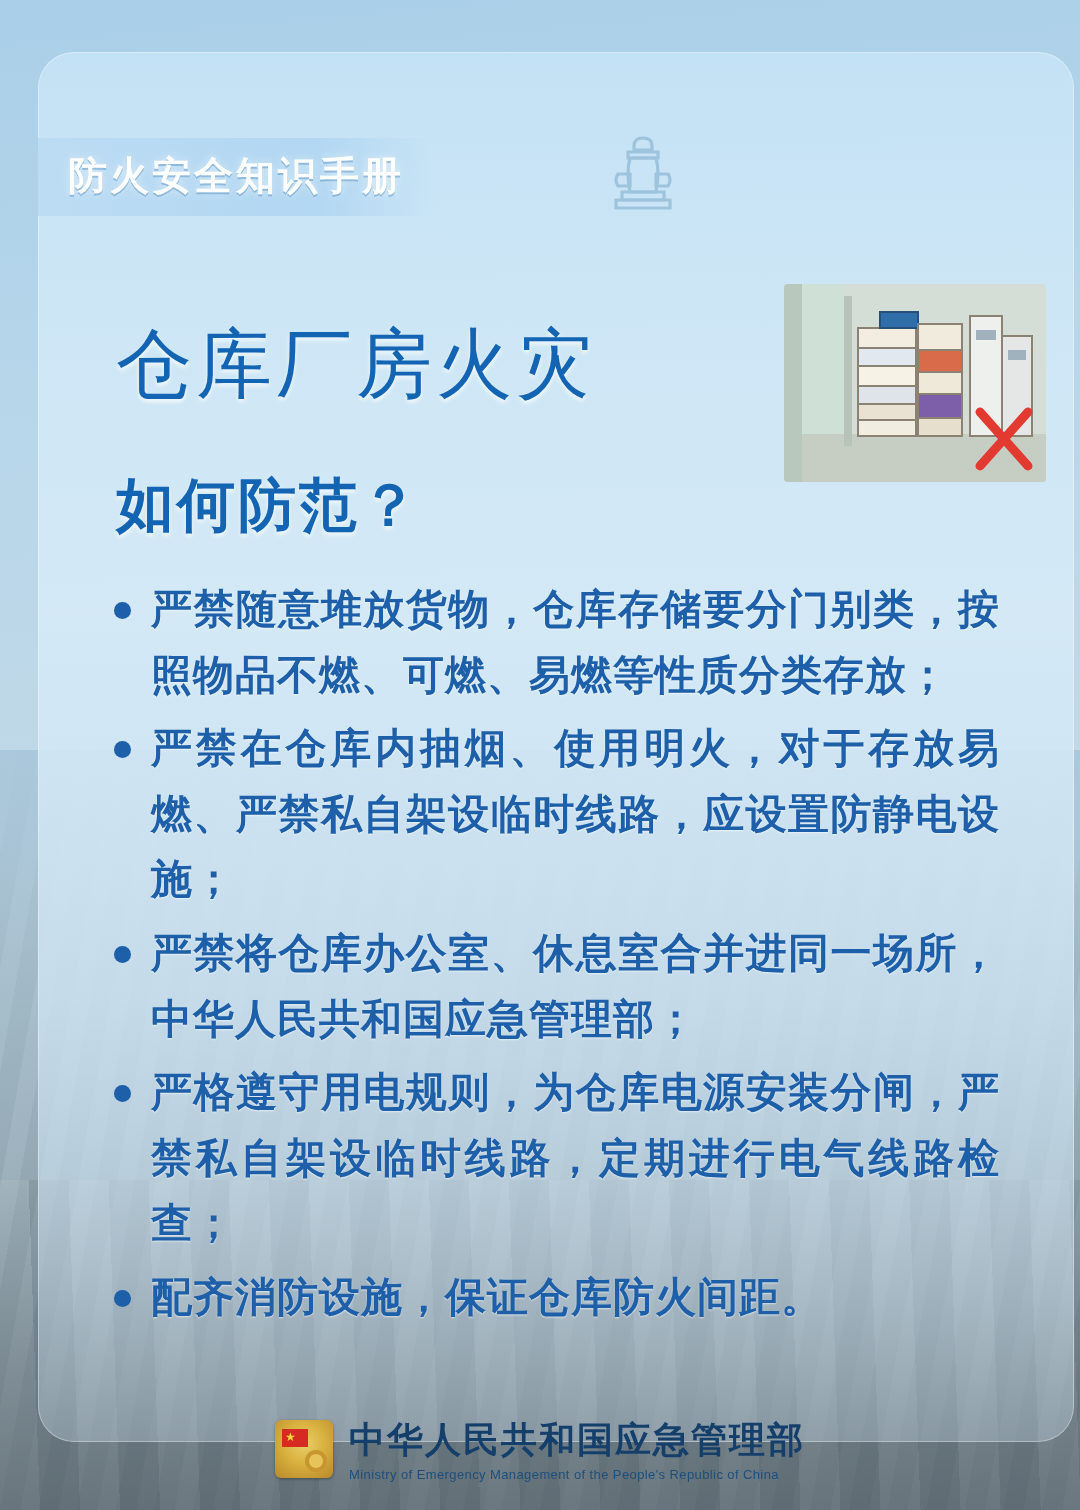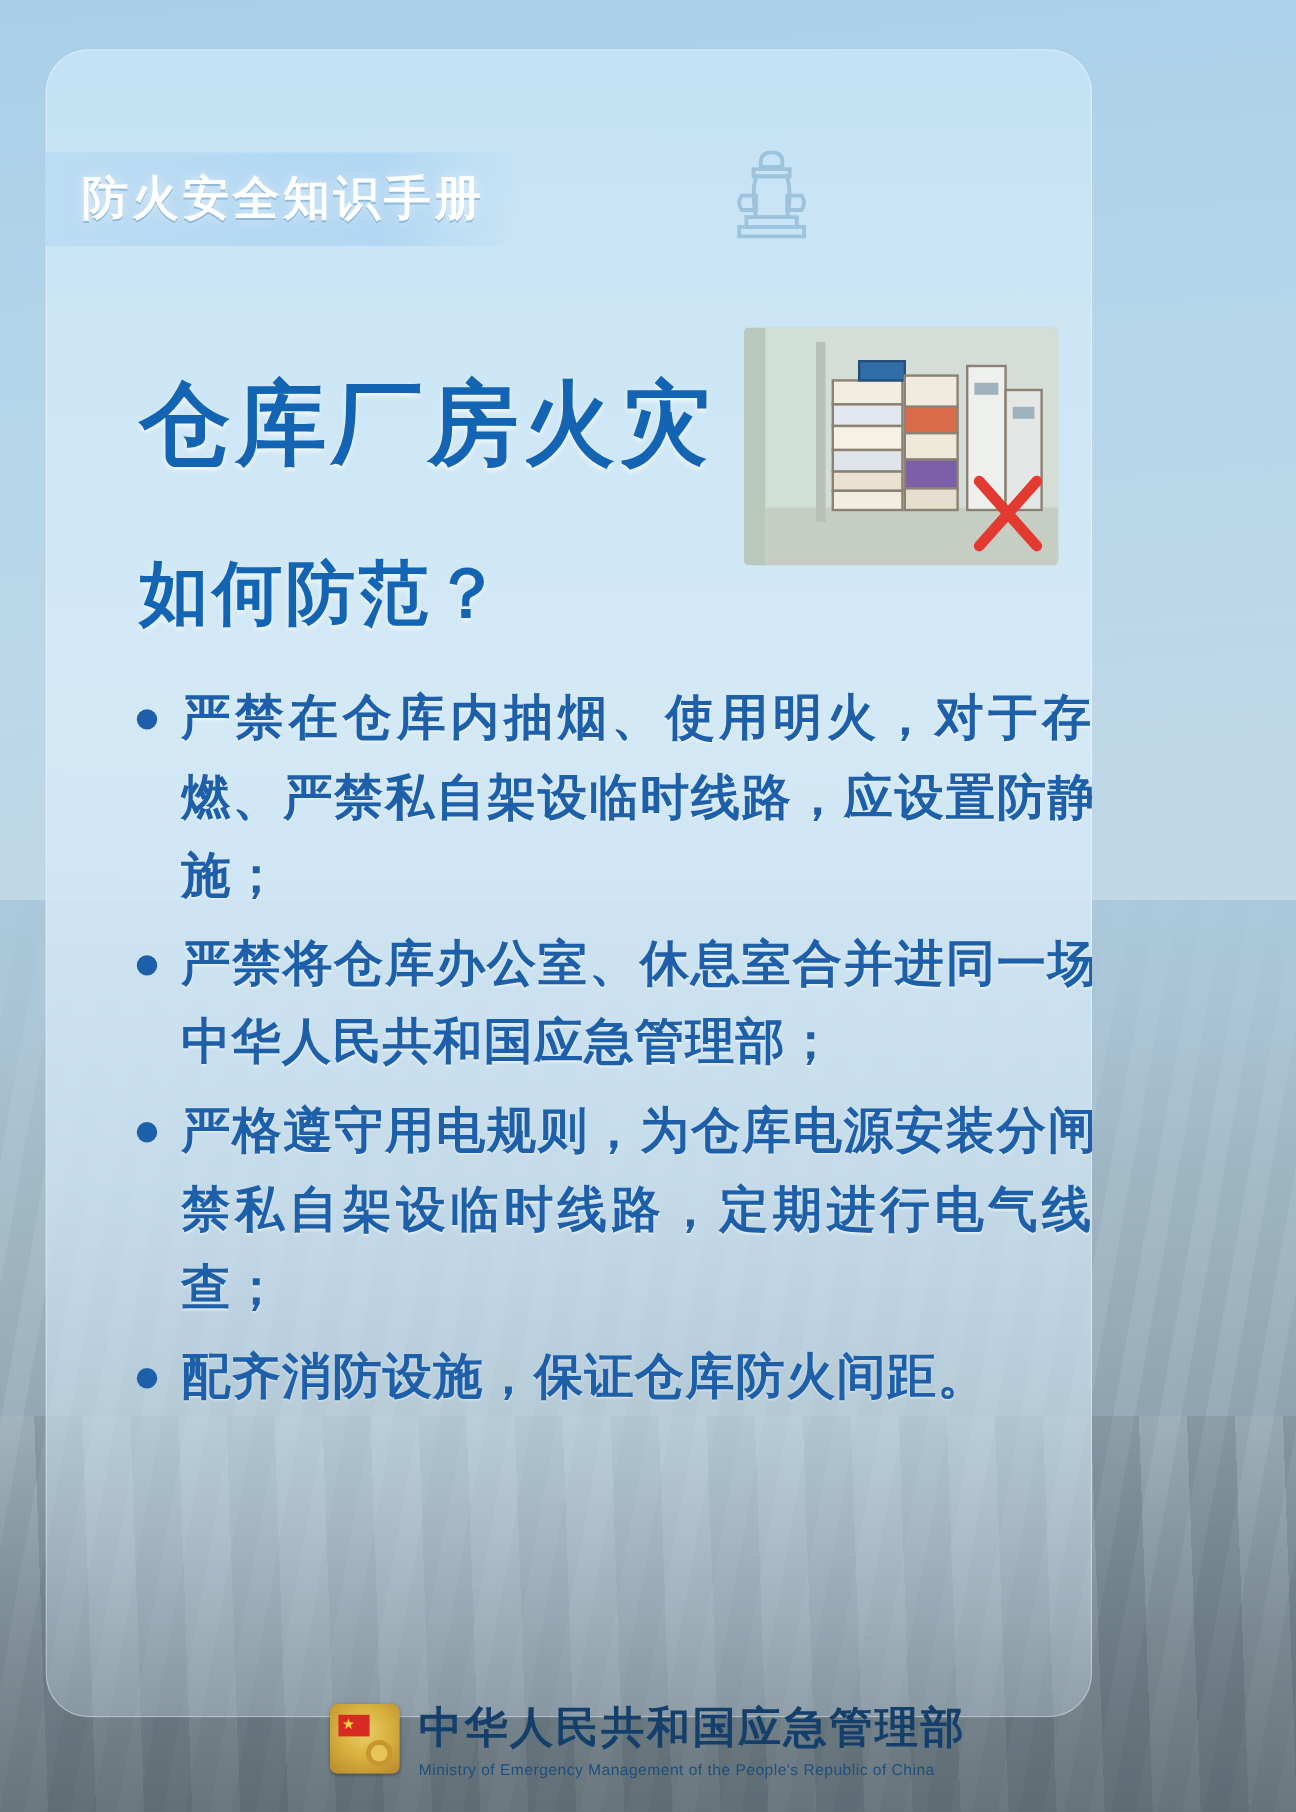--- a/index.html
+++ b/index.html
@@ -29,22 +29,22 @@
     left: 0; bottom: 0; width: 100%; height: 330px;
     background:
       linear-gradient(to top, rgba(80,92,100,0.55), rgba(140,160,170,0.05)),
       repeating-linear-gradient(88deg, rgba(255,255,255,0.08) 0 40px, rgba(40,50,58,0.10) 40px 80px);
   }
 
   
   .card {
     position: absolute;
     left: 38px;
-    top: 41px;
-    width: 872px;
+    top: 52px;
+    width: 1036px;
     height: 1390px;
     border-radius: 36px;
     background: linear-gradient(180deg, rgba(196,226,245,0.97) 0%, rgba(206,231,246,0.95) 18%, rgba(214,234,247,0.92) 40%, rgba(205,227,242,0.80) 68%, rgba(198,218,232,0.55) 88%, rgba(196,214,228,0.35) 100%);
     box-shadow: 0 0 0 1px rgba(255,255,255,0.35) inset;
     overflow: hidden;
   }
 
   
   .ribbon {
     position: absolute;
@@ -70,21 +70,21 @@
     height: 100px;
     opacity: 0.75;
   }
 
   
   .title-main {
     position: absolute;
     left: 78px;
     top: 262px;
     font-size: 76px;
-    font-weight: bold;
+    font-weight: normal;
     color: #1464b4;
     letter-spacing: 4px;
     text-shadow: 0 3px 4px rgba(255,255,255,0.75);
   }
   .title-sub {
     position: absolute;
     left: 78px;
     top: 415px;
     font-size: 58px;
     font-weight: bold;
@@ -246,20 +246,24 @@
       <g stroke="#e23a30" stroke-width="9" stroke-linecap="round">
         <line x1="196" y1="128" x2="244" y2="182"></line>
         <line x1="244" y1="128" x2="196" y2="182"></line>
       </g>
     </svg>
   </div>
 
   <div class="list">
     <div class="item">
       <span class="dot"></span>
+      <span class="item-text">严禁随意堆放货物，仓库存储要分门别类，按照物品不燃、可燃、易燃等性质分类存放；</span>
+    </div>
+    <div class="item">
+      <span class="dot"></span>
       <span class="item-text">严禁在仓库内抽烟、使用明火，对于存放易燃、严禁私自架设临时线路，应设置防静电设施；</span>
     </div>
     <div class="item">
       <span class="dot"></span>
       <span class="item-text">严禁将仓库办公室、休息室合并进同一场所，中华人民共和国应急管理部；</span>
     </div>
     <div class="item">
       <span class="dot"></span>
       <span class="item-text">严格遵守用电规则，为仓库电源安装分闸，严禁私自架设临时线路，定期进行电气线路检查；</span>
     </div>

